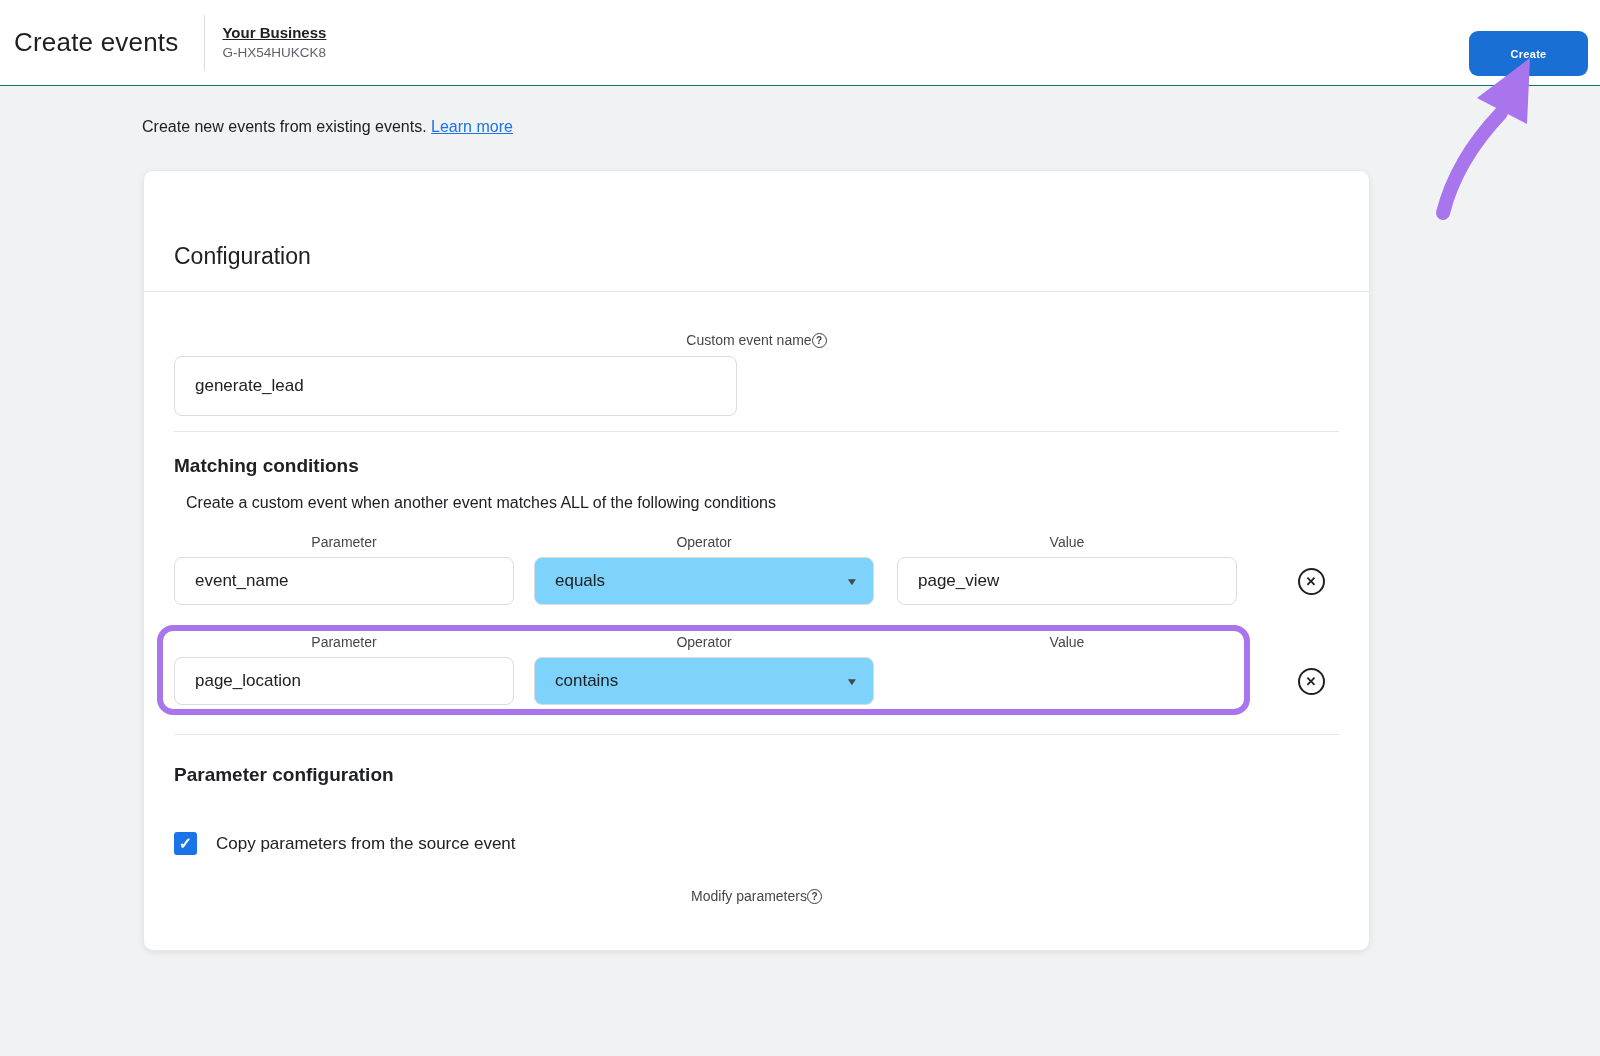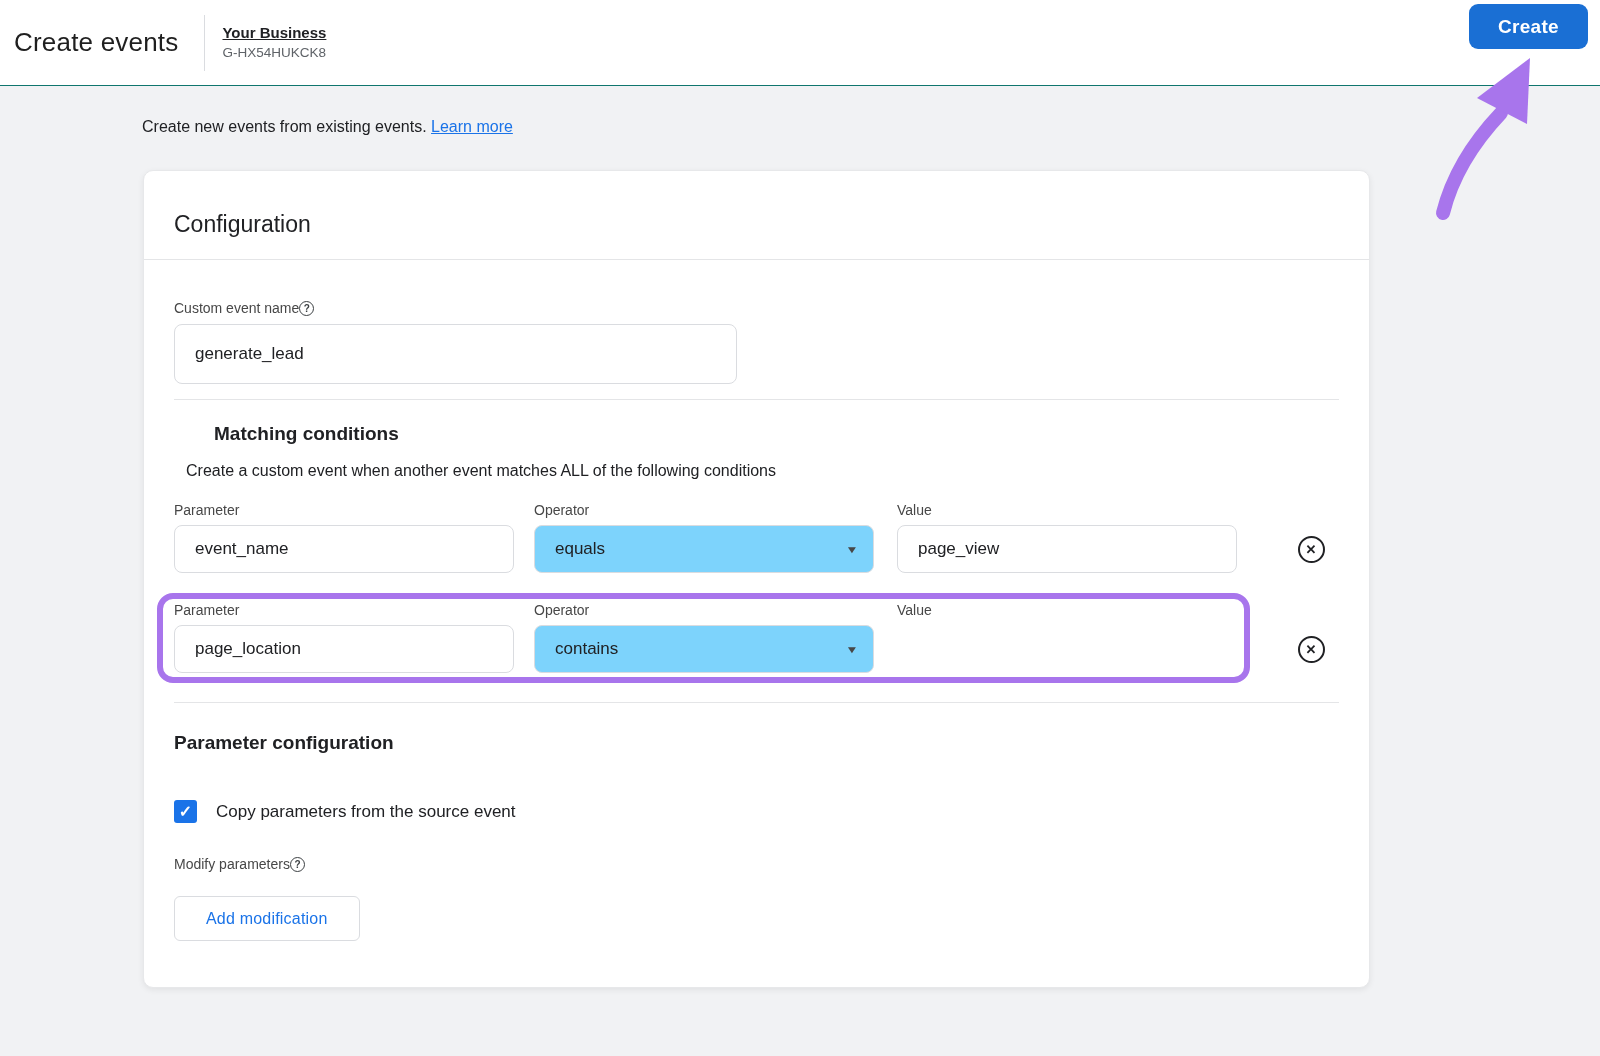--- a/index.html
+++ b/index.html
@@ -25,59 +25,59 @@
   
   .app-header{
     height:86px;background:#fff;border-bottom:1px solid #0f766e;
     display:flex;align-items:center;position:relative;z-index:2;
   }
   .page-title{font-size:26px;font-weight:normal;color:#1f1f1f;margin-left:14px;letter-spacing:.2px;}
   .vdivider{width:1px;height:56px;background:var(--border);margin:0 17px 0 26px;}
   .prop-name{font-size:15px;font-weight:bold;color:var(--txt);line-height:19px;text-decoration:underline;}
   .prop-id{font-size:13.5px;color:var(--txt-sec);line-height:18px;margin-top:2px;}
   .create-btn{
-    position:absolute;right:12px;top:4px;width:119px;height:45px;
-    background:var(--btn-blue);color:#fff;font-size:19px;font-weight:bold;
+    position:absolute;right:12px;top:31px;width:119px;height:45px;
+    background:var(--btn-blue);color:#fff;font-size:11px;font-weight:bold;
     border:none;border-radius:9px;cursor:pointer;letter-spacing:.3px;
     font-family:"Liberation Sans",sans-serif;
   }
   
   .arrow-svg{position:absolute;left:1395px;top:48px;z-index:5;pointer-events:none;}
   
   .intro{margin:32px 0 0 142px;font-size:16px;color:var(--txt);}
   .intro a{color:var(--blue);text-decoration:underline;cursor:pointer;}
   
   .card{
     width:1227px;margin:34px 0 0 143px;background:#fff;border-radius:10px;
     border:1px solid #e7e8ea;box-shadow:0 2px 6px rgba(0,0,0,.07);
     position:relative;z-index:1;
   }
-  .card-header{padding:40px 30px 0;}
+  .card-header{padding:40px 30px 0;margin-top:32px;}
   .card-title{font-size:23px;font-weight:normal;color:var(--txt);}
   .hdr-divider{height:1px;background:var(--divider);margin-top:21px;}
   .card-body{padding:0 30px 46px;}
   .inset-divider{height:1px;background:var(--divider);}
   
-  .field-label{font-size:14px;color:var(--label);display:flex;align-items:center;}
+  .field-label{font-size:14px;color:var(--label);display:flex;align-items:center;justify-content:center;}
   .help-icon{
     width:15px;height:15px;border:1.5px solid #3c4043;border-radius:50%;
     display:inline-flex;align-items:center;justify-content:center;
     font-size:10px;font-weight:bold;color:#3c4043;cursor:pointer;flex:0 0 auto;
   }
   .text-input{
     height:52px;border:1px solid var(--border);border-radius:8px;
     font-size:17px;color:var(--txt);padding:0 16px 0 20px;width:100%;
     background:#fff;font-family:"Liberation Sans",sans-serif;outline:none;
   }
   .event-name-wrap{margin-top:40px;}
   .event-name-wrap .text-input{width:563px;margin-top:8px;height:60px;}
   .divider-after-name{margin-top:15px;}
   
   .section-title{font-size:19px;font-weight:bold;color:var(--txt);}
-  .matching-title{margin-top:23px;margin-left:40px;}
+  .matching-title{margin-top:23px;}
   .matching-sub{margin-top:17px;font-size:16px;color:var(--txt);margin-left:12px;}
   .cond-row{display:flex;align-items:flex-end;margin-top:22px;}
   .cond-row + .cond-row{margin-top:29px;}
   .cond-fields{display:flex;position:relative;}
   .cond-col{display:flex;flex-direction:column;}
   .cond-col .field-label{margin-bottom:7px;}
   .col-param{width:340px;margin-right:20px;}
   .col-oper{width:340px;margin-right:23px;}
   .col-value{width:340px;}
   .cond-input{height:48px;}
@@ -224,16 +224,15 @@
         <span class="check">✓</span>
       </div>
       <span class="copy-label">Copy parameters from the source event</span>
     </div>
 
     <div class="field-label modify-row">
       <span>Modify parameters</span>
       <span class="help-icon">?</span>
     </div>
 
-    <button class="outline-btn add-mod-btn">Add modification</button>
 
   </div>
 </section>
 
 </body></html>

